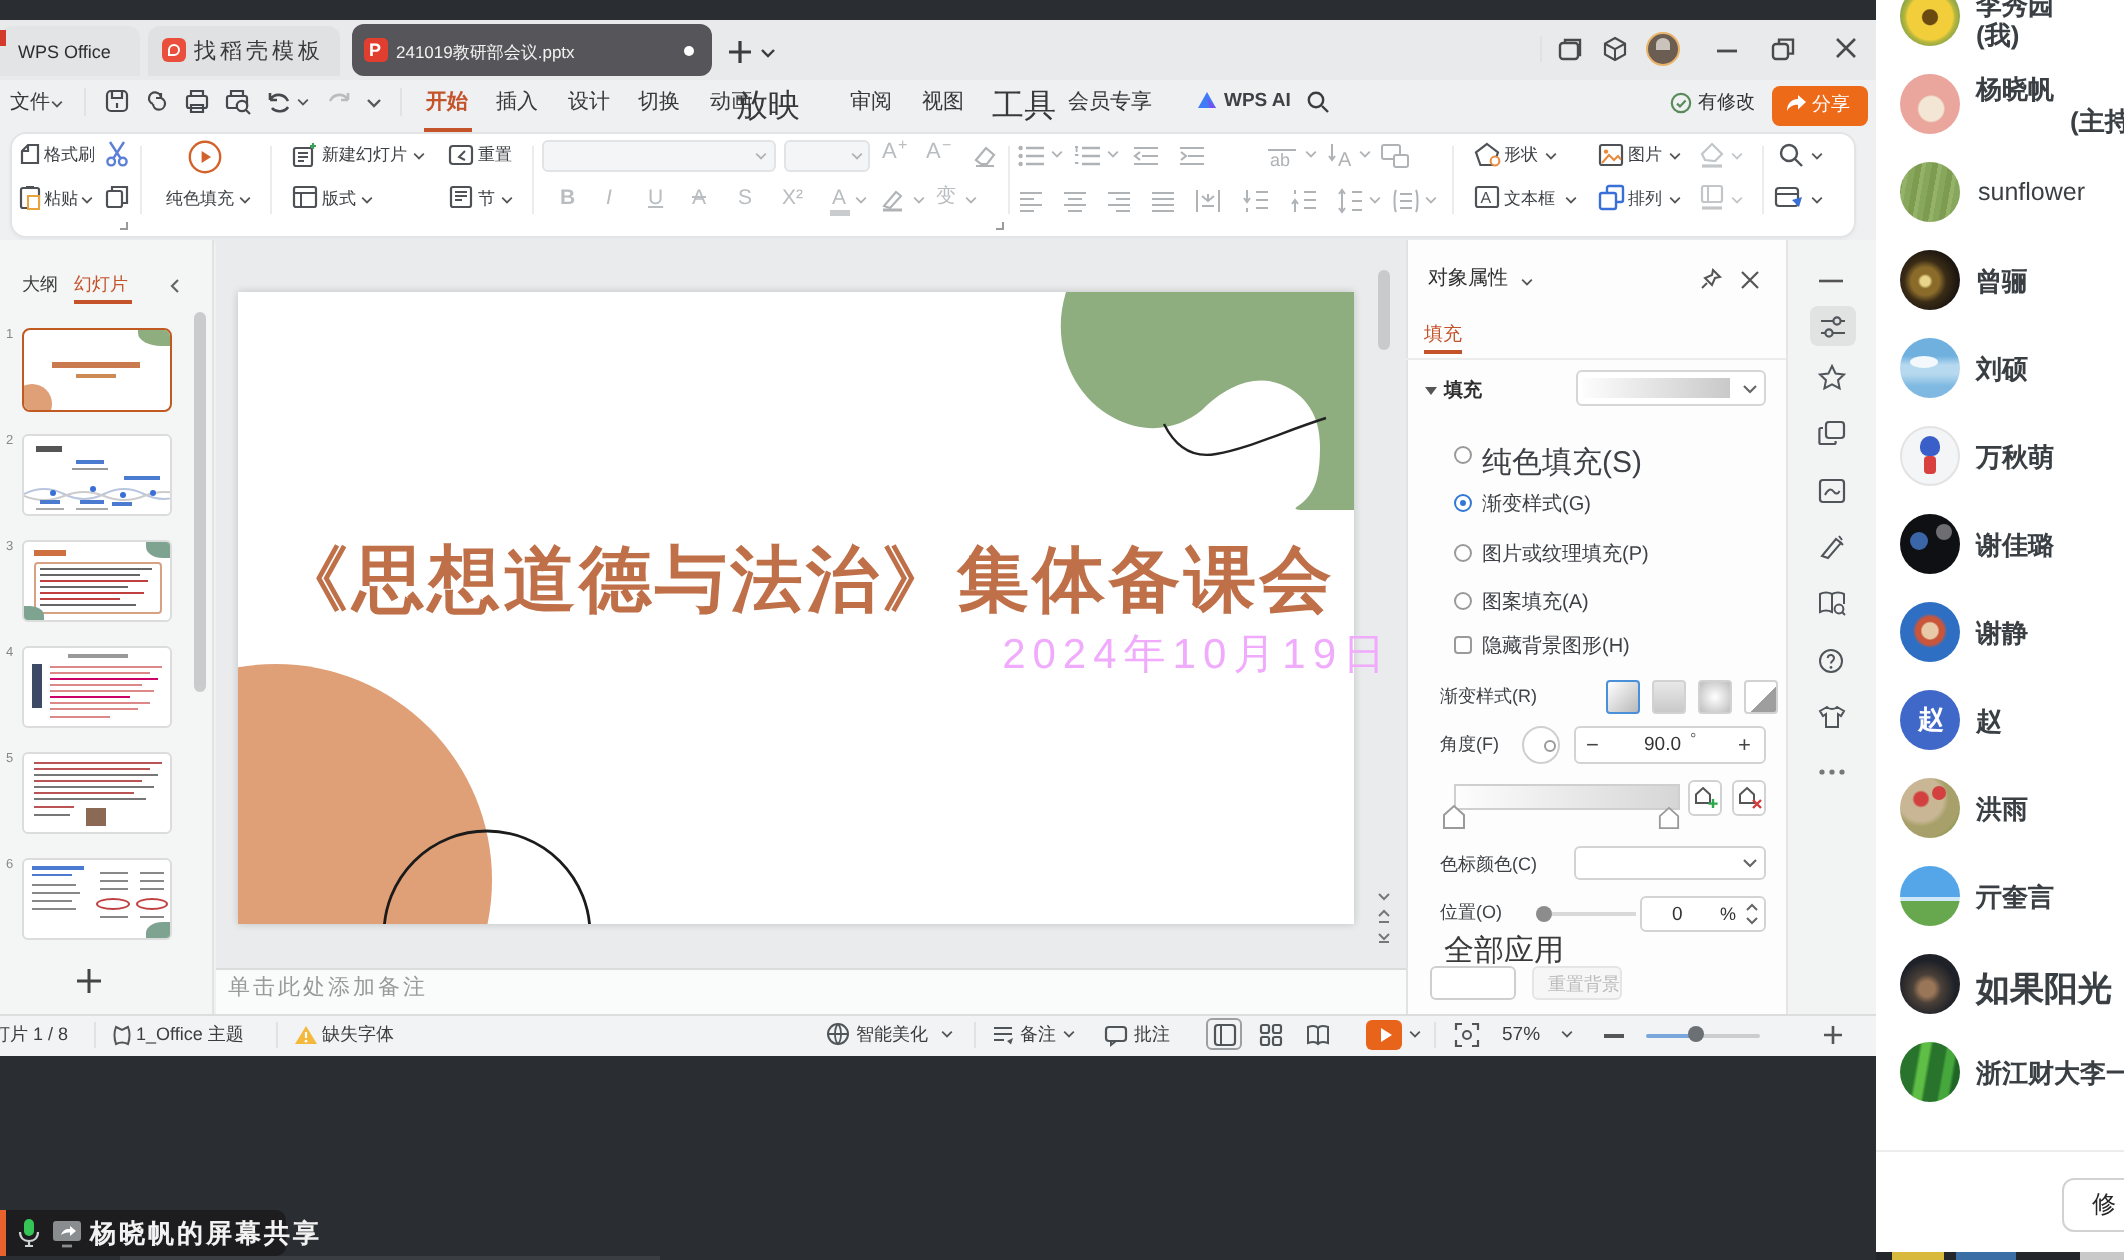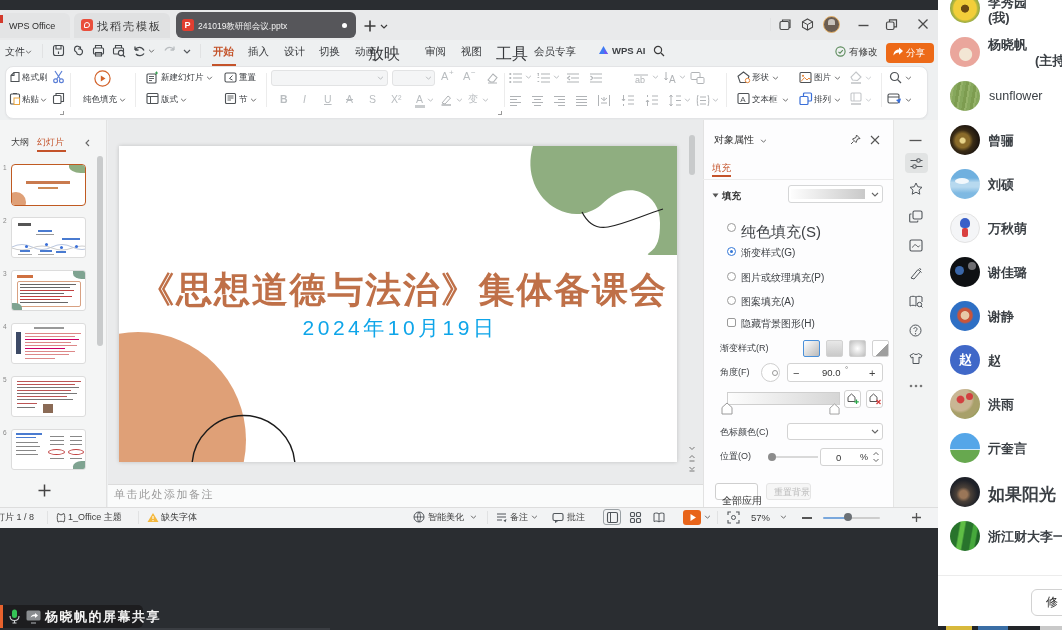--- a/index.html
+++ b/index.html
@@ -398,21 +398,21 @@
   </svg>
 
 <div class="a" style="left:119px;top:146px;width:558px;height:316px;background:#fff;box-shadow:0 0 4px rgba(0,0,0,.18)"></div>
 <svg style="left:119px;top:146px;overflow:hidden" width="558" height="316" viewBox="0 0 558 316">
 <path d="M414 0 C406 26 417 52 438 63 C455 72 471 68 482 59 C494 47 508 41 521 46 C534 51 541 62 541 77 C541 92 539 101 530 107 C527 109 530 109 534 109 L558 109 L558 0 Z" fill="#8fae80"></path>
 <path d="M463 66 C469 78 478 83 489 81 C506 78 522 70 544 63" stroke="#222" stroke-width="1.2" fill="none"></path>
 <circle cx="19" cy="294" r="108" fill="#dfa077"></circle>
 <circle cx="124.5" cy="321" r="51.5" stroke="#1b1b1b" stroke-width="1.4" fill="none"></circle>
 </svg>
 <div class="a" style="left:124px;top:272px;width:558px;text-align:center;font-size:36px;line-height:1;letter-spacing:1.8px;color:#bf7048;font-weight:bold">《思想道德与法治》集体备课会</div>
-<div class="a" style="left:121px;top:317px;width:558px;text-align:center;font-size:21px;line-height:1;letter-spacing:3.5px;color:#0ea5e9">2024年10月19日</div>
+<div class="a" style="left:138px;top:317px;width:558px;text-align:right;font-size:21px;line-height:1;letter-spacing:3.5px;color:#f0abfc">2024年10月19日</div>
 
 <div class="a" style="left:689px;top:135px;width:6px;height:40px;background:#c8cacb;border-radius:3px"></div>
 <svg style="left:688px;top:445px" width="8" height="28" viewBox="0 0 8 28">
     <path d="M1.5 2L4 4.5L6.5 2" stroke="#777" stroke-width="1" fill="none"></path>
     <path d="M1.5 13L4 10.5L6.5 13M1.5 16H6.5" stroke="#777" stroke-width="1" fill="none"></path>
     <path d="M1.5 22L4 24.5L6.5 22M1.5 26H6.5" stroke="#777" stroke-width="1" fill="none"></path>
   </svg>
 
 <div class="t" style="left:3px;top:165px;font-size:6.5px;color:#888">1</div>
 <div class="t" style="left:3px;top:218px;font-size:6.5px;color:#888">2</div>
@@ -577,21 +577,21 @@
 <div class="a" style="left:768px;top:453px;width:8px;height:8px;background:#8c8c8c;border-radius:50%"></div>
 <div class="a" style="left:776px;top:456px;width:42px;height:1.5px;background:#d9d9d9"></div>
 <div class="a" style="left:820px;top:448px;width:63px;height:18px;background:#fff;border:1px solid #d3d3d3;border-radius:3px"></div>
 <div class="t" style="left:836px;top:453px;font-size:9.5px;color:#333">0</div>
 <div class="t" style="left:860px;top:453px;font-size:9px;color:#333">%</div>
 <svg style="left:872px;top:451px" width="8" height="12" viewBox="0 0 8 12">
     <path d="M1.5 4L4 1.5L6.5 4" stroke="#666" stroke-width="1" fill="none"></path>
     <path d="M1.5 8L4 10.5L6.5 8" stroke="#666" stroke-width="1" fill="none"></path>
   </svg>
 <div class="a" style="left:715px;top:483px;width:43px;height:17px;background:#fff;border:1px solid #cfcfcf;border-radius:3px"></div>
-<div class="t" style="left:722px;top:496px;font-size:10px;color:#3a3a3a">全部应用</div>
+<div class="t" style="left:722px;top:468px;font-size:15px;color:#3a3a3a">全部应用</div>
 <div class="a" style="left:766px;top:483px;width:45px;height:17px;background:#f6f6f6;border:1px solid #e5e5e5;border-radius:3px"></div>
 <div class="t" style="left:774px;top:488px;font-size:9px;color:#bcbcbc">重置背景</div>
 
 <svg style="left:909px;top:139px" width="13" height="3" viewBox="0 0 13 3">
     <path d="M0.5 1.5H12.5" stroke="#555" stroke-width="1.3"></path>
   </svg>
 <div class="a" style="left:905px;top:153px;width:23px;height:20px;background:#e1e3e3;border-radius:4px"></div>
 <svg style="left:910px;top:158px" width="13" height="11" viewBox="0 0 13 11">
     <path d="M0.5 2.5H12.5M0.5 8.5H12.5" stroke="#50555a" stroke-width="1.1"></path>
     <circle cx="8.5" cy="2.5" r="1.8" fill="#e1e3e3" stroke="#50555a" stroke-width="1.1"></circle>

